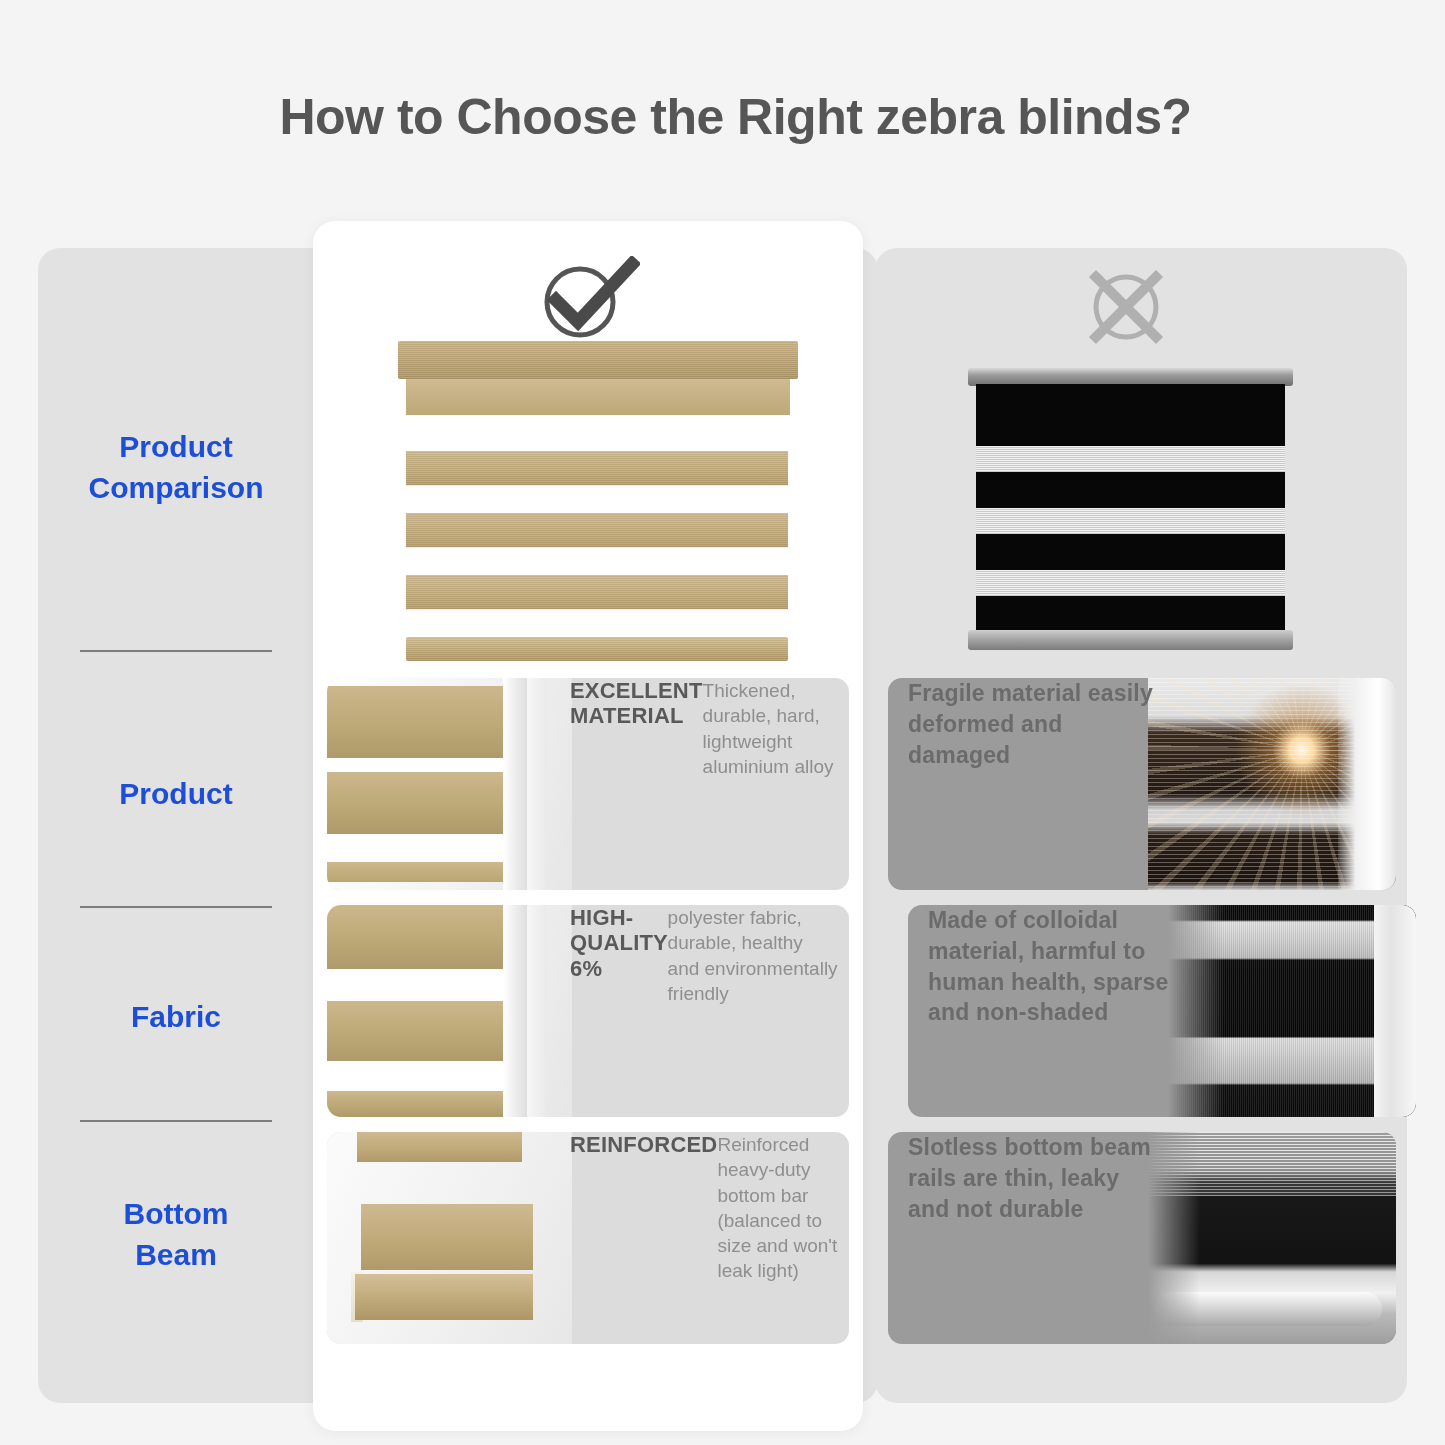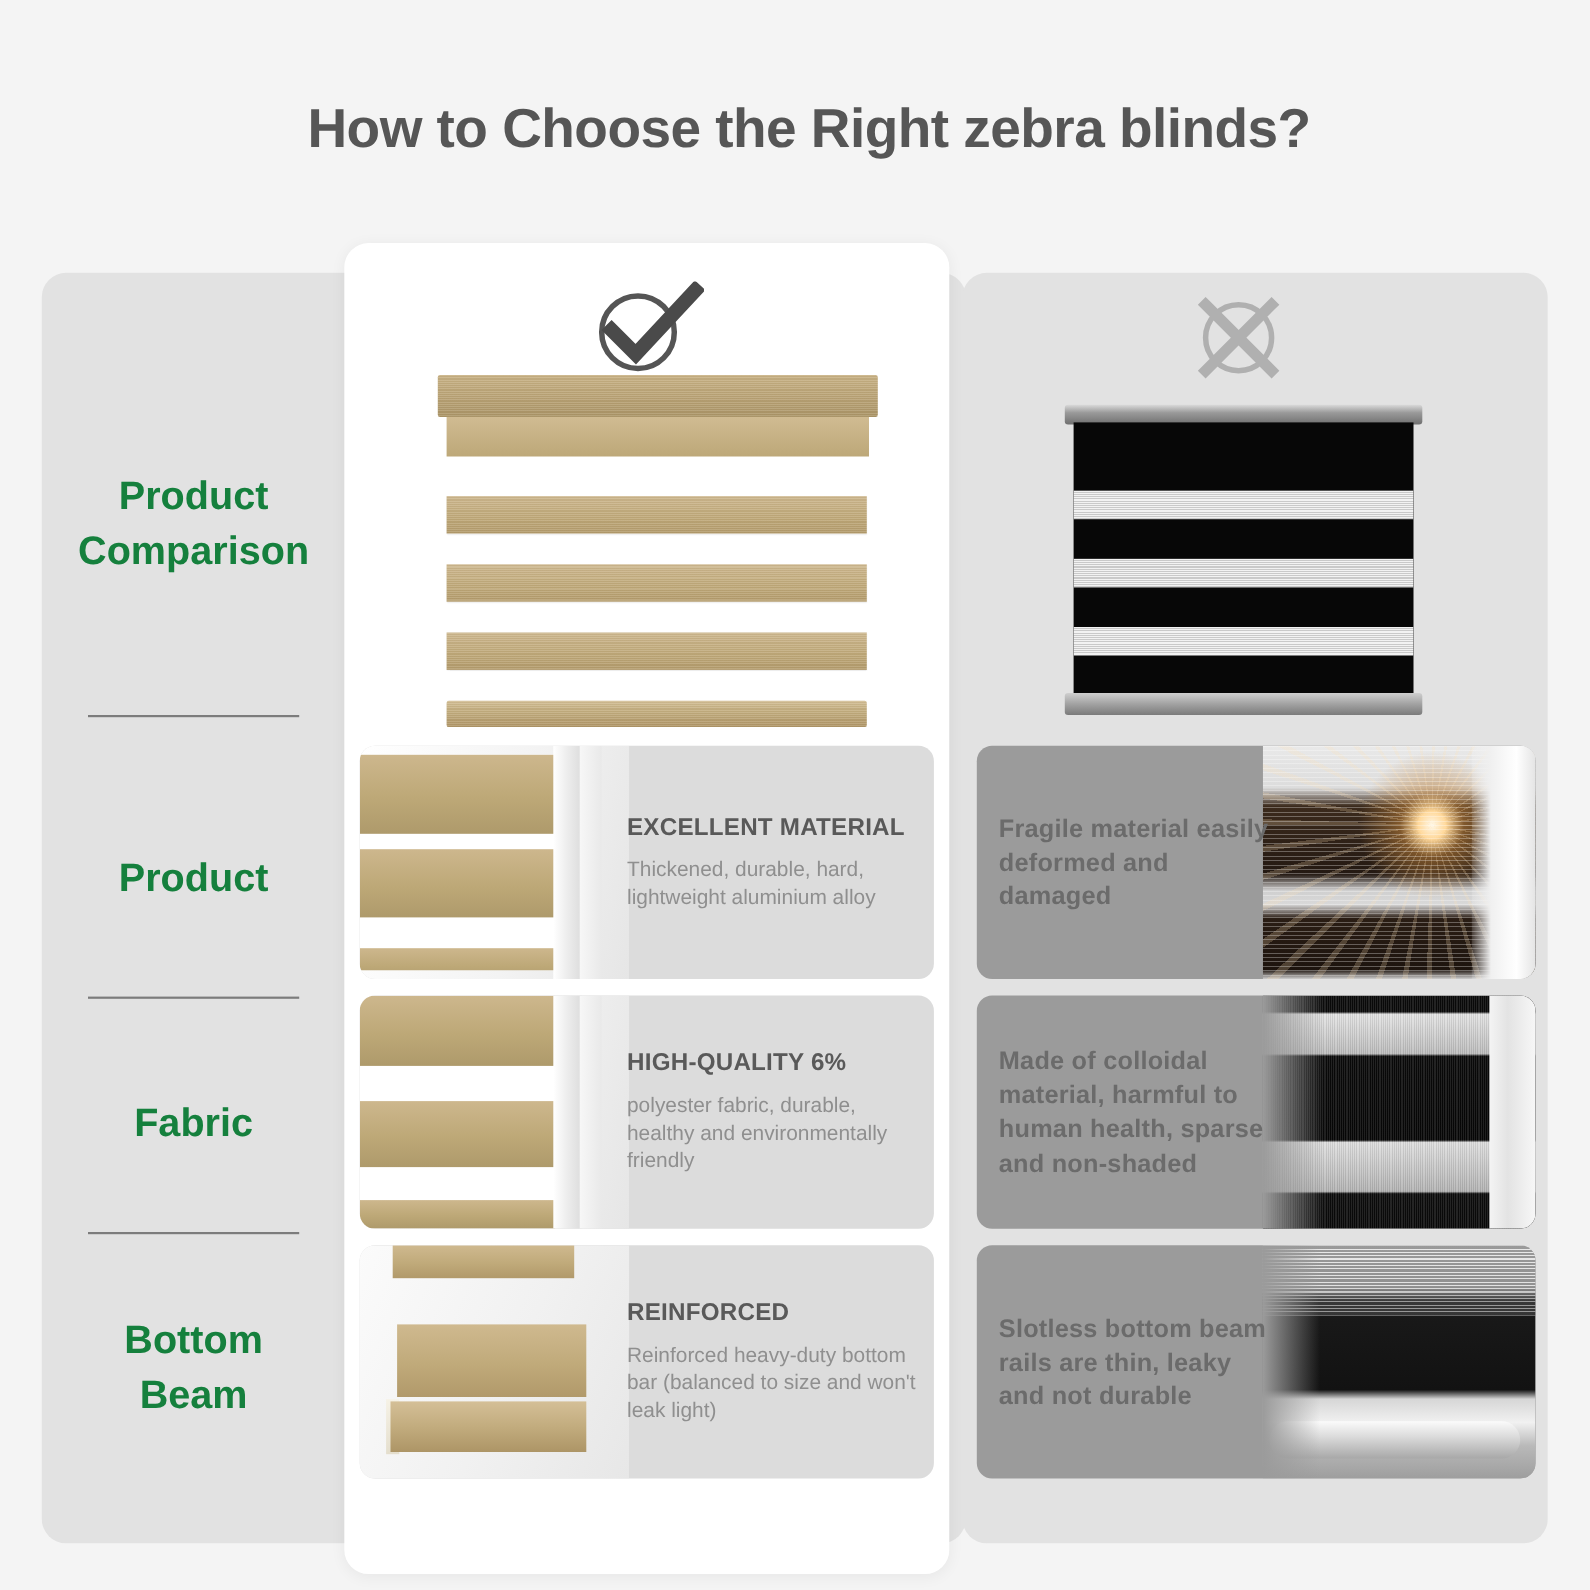--- a/index.html
+++ b/index.html
@@ -35,21 +35,21 @@
     position:absolute;left:313px;top:221px;width:550px;height:1210px;
     background:#ffffff;border-radius:22px;
     box-shadow:0 2px 14px rgba(0,0,0,0.055);
   }
 
   
   .labels{position:absolute;left:38px;top:248px;width:276px;height:1155px;}
   .row-label{
     position:absolute;left:0;width:276px;
     text-align:center;
-    font-size:36px;font-weight:bold;color:#15803d;
+    font-size:30px;font-weight:bold;color:#1d4ed8;
     line-height:1.38;
   }
   .rl-0{top:178px;}
   .rl-1{top:525px;}
   .rl-2{top:748px;}
   .rl-3{top:945px;}
   .divider{
     position:absolute;left:42px;width:192px;height:2px;background:#7c7c7c;
   }
   .dv-0{top:402px;}
@@ -129,26 +129,26 @@
   }
   .cg-0{top:678px;}
   .cg-1{top:905px;}
   .cg-2{top:1132px;}
 
   .card-bad{
     left:888px;width:508px;height:212px;
     background:#9b9b9b;
   }
   .cb-0{top:678px;}
-  .cb-1{top:905px;}
+  .cb-1{top:905px;margin-left:20px;}
   .cb-2{top:1132px;}
 
   .card-text{
     position:absolute;left:243px;top:0;width:268px;height:100%;
-    display:flex;flex-direction:column;justify-content:center;
+    display:flex;
   }
   .card-bad .card-text{left:20px;width:250px;}
   .ct-head{
     font-size:22px;font-weight:bold;color:#595959;
     letter-spacing:0.2px;margin-bottom:14px;line-height:1.15;
   }
   .ct-body{
     font-size:19px;color:#8f8f8f;line-height:1.33;
   }
   .card-bad .ct-head{

